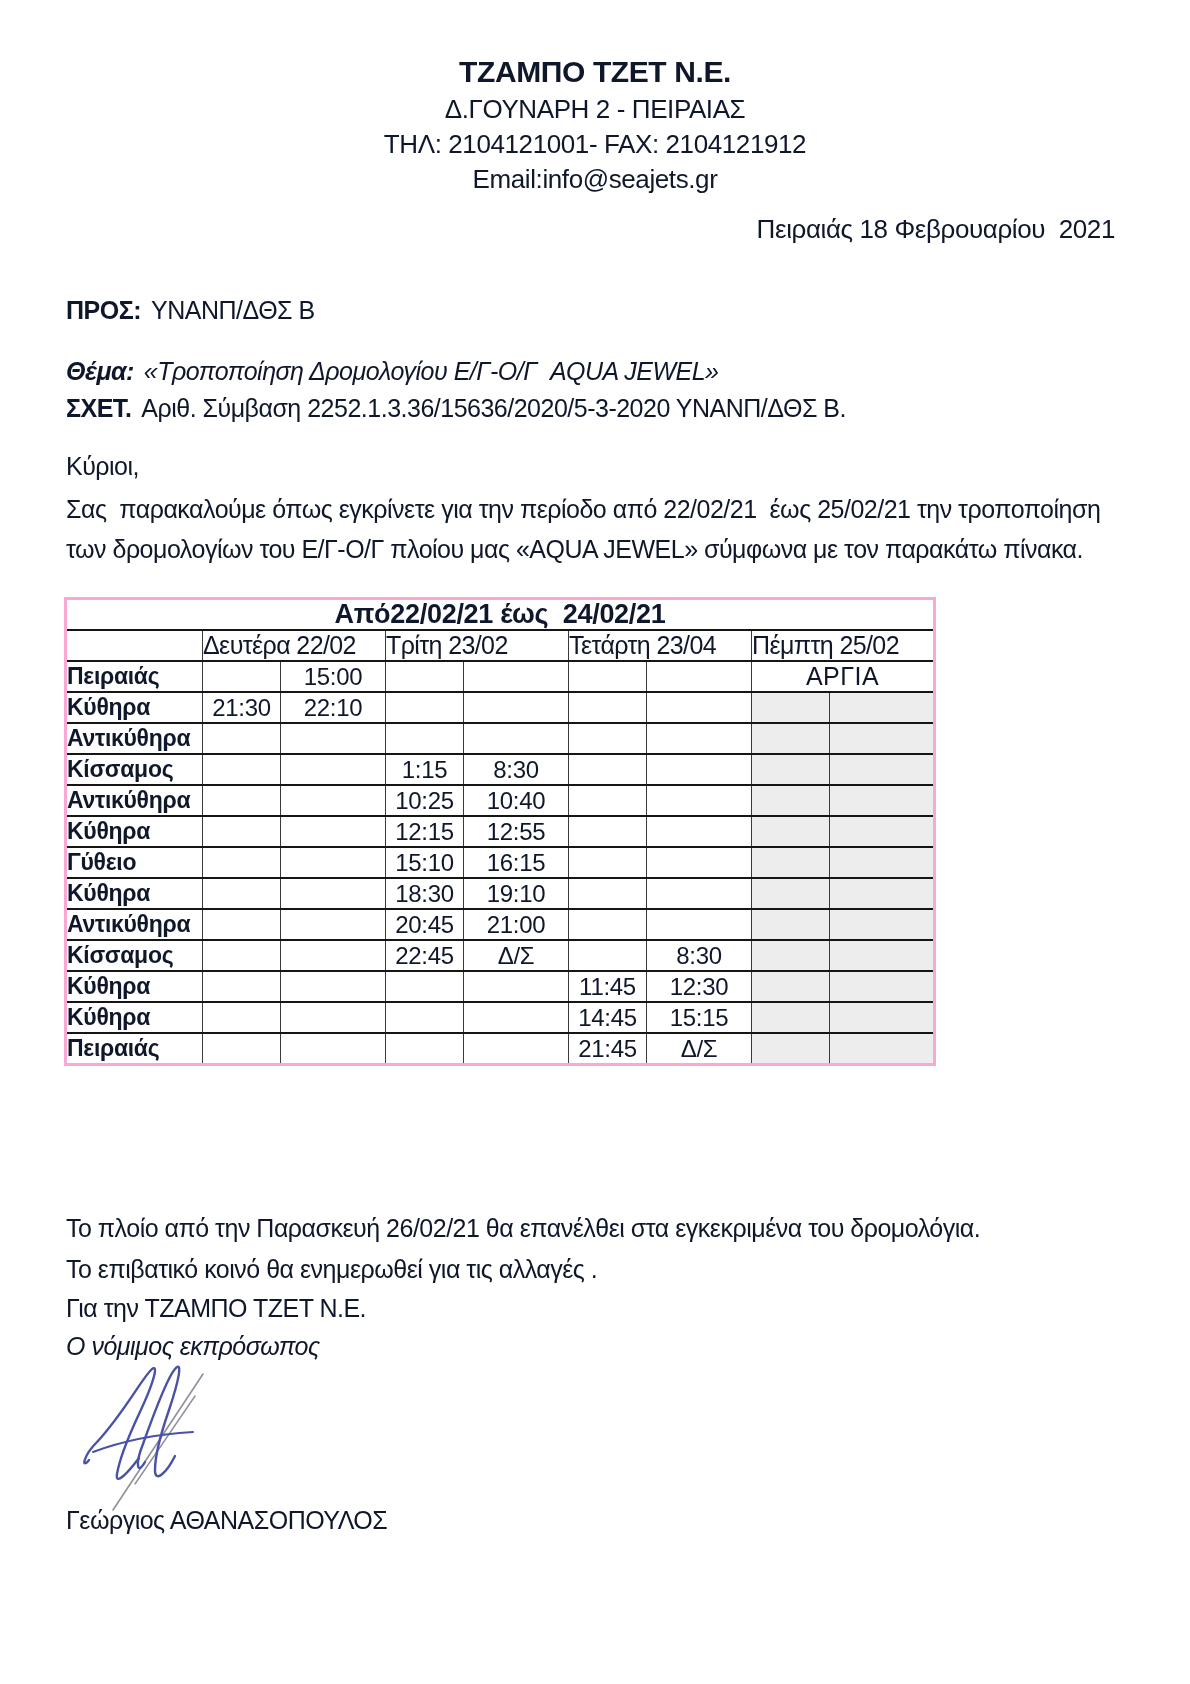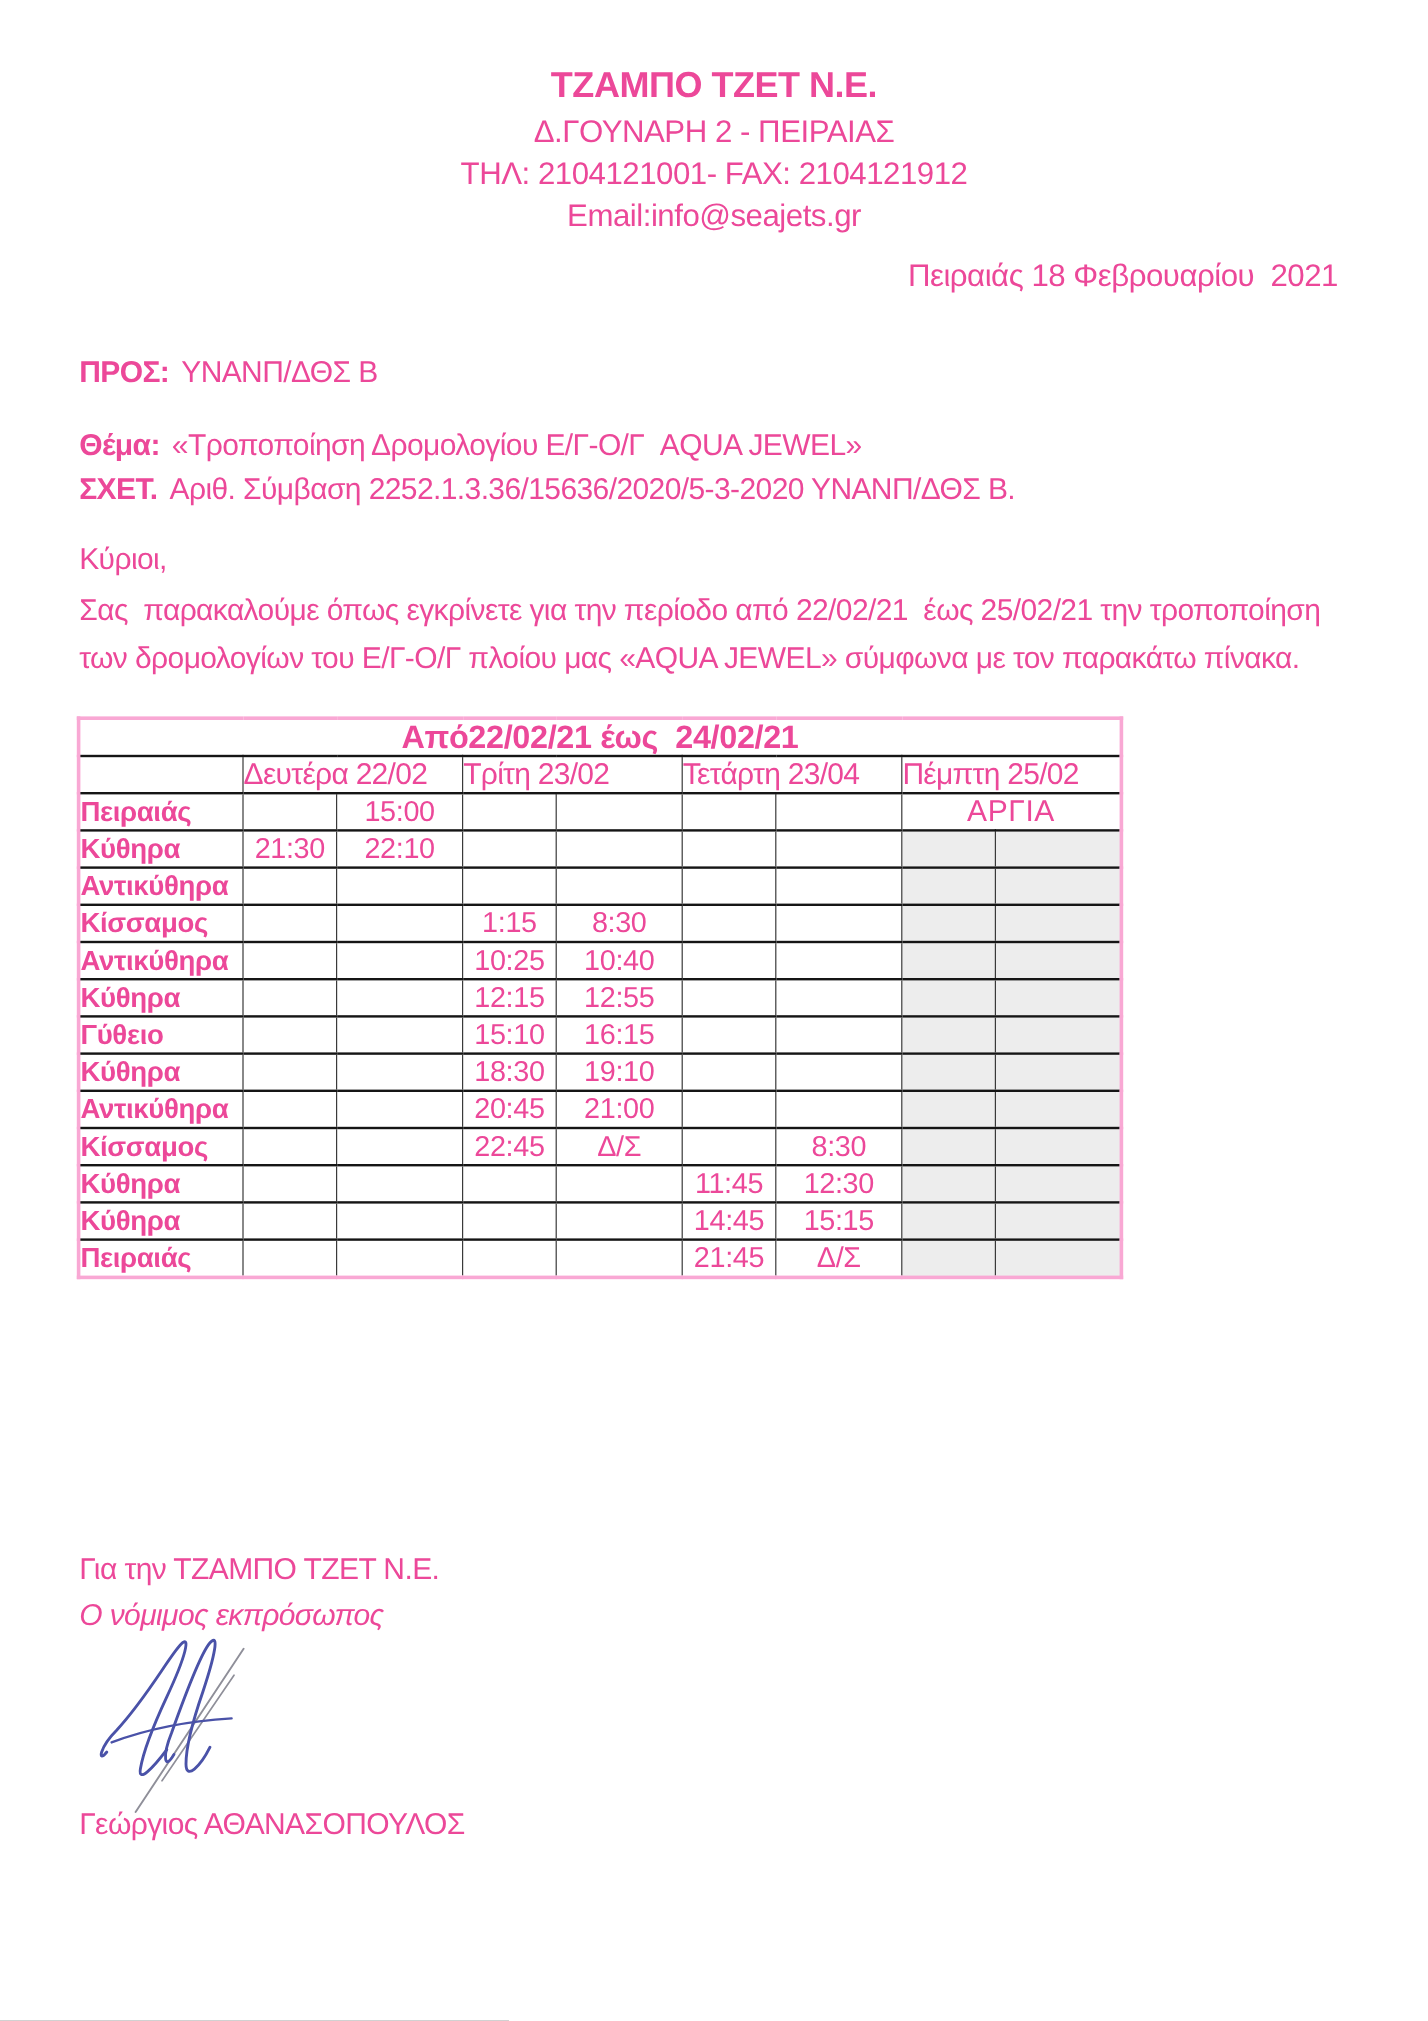--- a/index.html
+++ b/index.html
@@ -1,35 +1,35 @@
 <!DOCTYPE html>
 <html style="--shaded: #ededed; --ink-blue: #4a52a8; --ink-gray: #8f8f99;"><head>
 <meta charset="utf-8">
 <style>
   html,body{margin:0;padding:0;background:#888;}
   .page{
     position:relative;width:1190px;height:1684px;margin:0 auto;
-    background:#fff;color:#ec4899;
+    background:#fff;color:#0f172a;
     font-family:"Liberation Sans", sans-serif;
     overflow:hidden;
   }
   .abs{position:absolute;}
   .keepws{white-space:pre;}
   .b{font-weight:bold;}
 
   
   .letterhead{top:52px;left:0;width:100%;text-align:center;letter-spacing:-0.4px;}
   .lh-company{font-size:30px;font-weight:bold;line-height:40px;}
   .lh-line{font-size:26px;line-height:35px;}
 
   .date-line{top:214px;right:75px;font-size:26px;letter-spacing:-0.4px;}
 
   .textline{font-size:25px;letter-spacing:-0.5px;}
   .recipient{top:296px;left:66px;}
-  .subject{top:357px;left:66px;}
+  .subject{top:357px;left:66px;font-style:italic;}
   .reference{top:394px;left:66px;}
   .salutation{top:452px;left:66px;}
   .bodypara{top:489px;left:66px;line-height:40px;}
   .closing{top:1208px;left:66px;line-height:41px;}
   .for-company{top:1294px;left:66px;}
   .legal-rep{top:1332px;left:66px;font-style:italic;}
   .signatory{top:1506px;left:66px;}
   .label-gap{padding-left:10px;}
 
   
@@ -250,20 +250,24 @@
             <td class="t-time"></td>
             <td class="t-time">21:45</td>
             <td class="t-time">Δ/Σ</td>
             <td class="t-time shaded"></td>
             <td class="t-time shaded"></td>
           </tr>
         </tbody>
     </table>
   </div>
 
+  <div class="abs textline closing">
+    <div class="keepws">Το πλοίο από την Παρασκευή 26/02/21 θα επανέλθει στα εγκεκριμένα του δρομολόγια.</div>
+    <div class="keepws">Το επιβατικό κοινό θα ενημερωθεί για τις αλλαγές .</div>
+  </div>
 
   <div class="abs textline for-company">Για την ΤΖΑΜΠΟ ΤΖΕΤ Ν.Ε.</div>
   <div class="abs textline legal-rep">Ο νόμιμος εκπρόσωπος</div>
 
   <div class="abs signature">
     <svg viewBox="0 0 200 150">
       <path d="M128,12 L38,148" fill="none" stroke="var(--ink-gray,#8f8f99)" stroke-width="1.6" stroke-linecap="round"></path>
       <path d="M60,122 L120,34" fill="none" stroke="var(--ink-gray,#8f8f99)" stroke-width="1.4" stroke-linecap="round"></path>
       <path d="M14,98 C6,108 8,94 22,80 C48,52 66,18 76,8 C84,0 80,18 64,52 C50,82 44,100 42,112 C40,124 52,112 64,96" fill="none" stroke="var(--ink-blue,#4a52a8)" stroke-width="2.4" stroke-linecap="round"></path>
       <path d="M70,100 C62,114 60,102 68,82 C78,54 92,16 100,7 C108,-2 104,18 94,48 C85,74 80,94 80,108 C80,122 92,110 100,94" fill="none" stroke="var(--ink-blue,#4a52a8)" stroke-width="2.4" stroke-linecap="round"></path>

